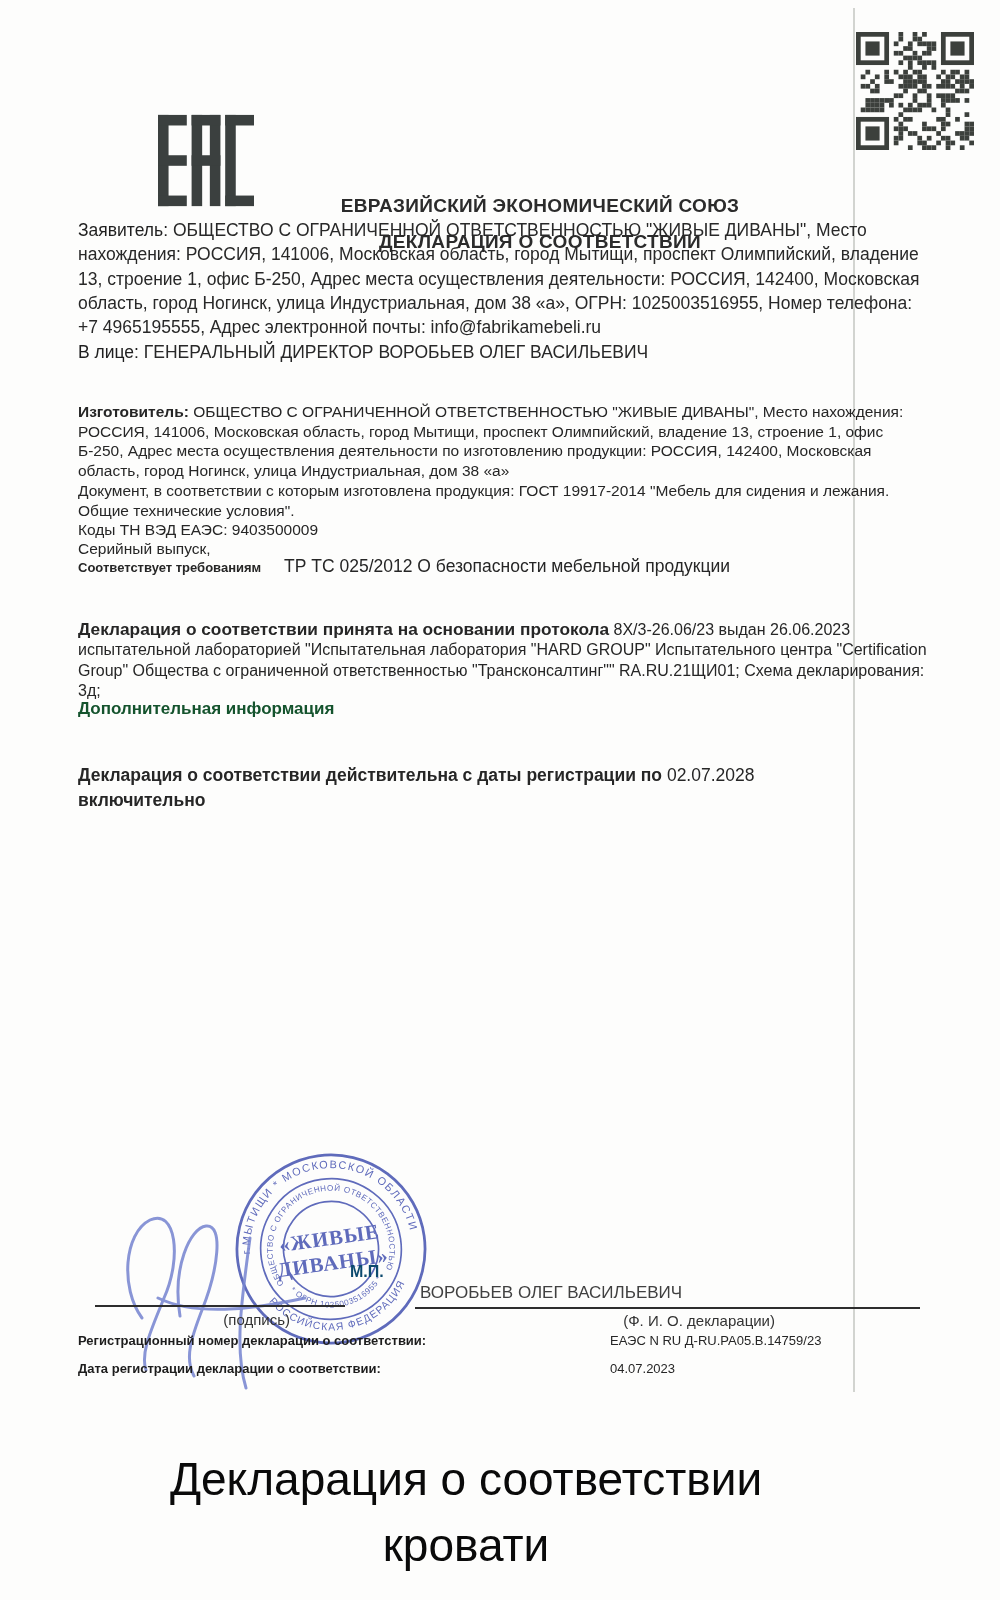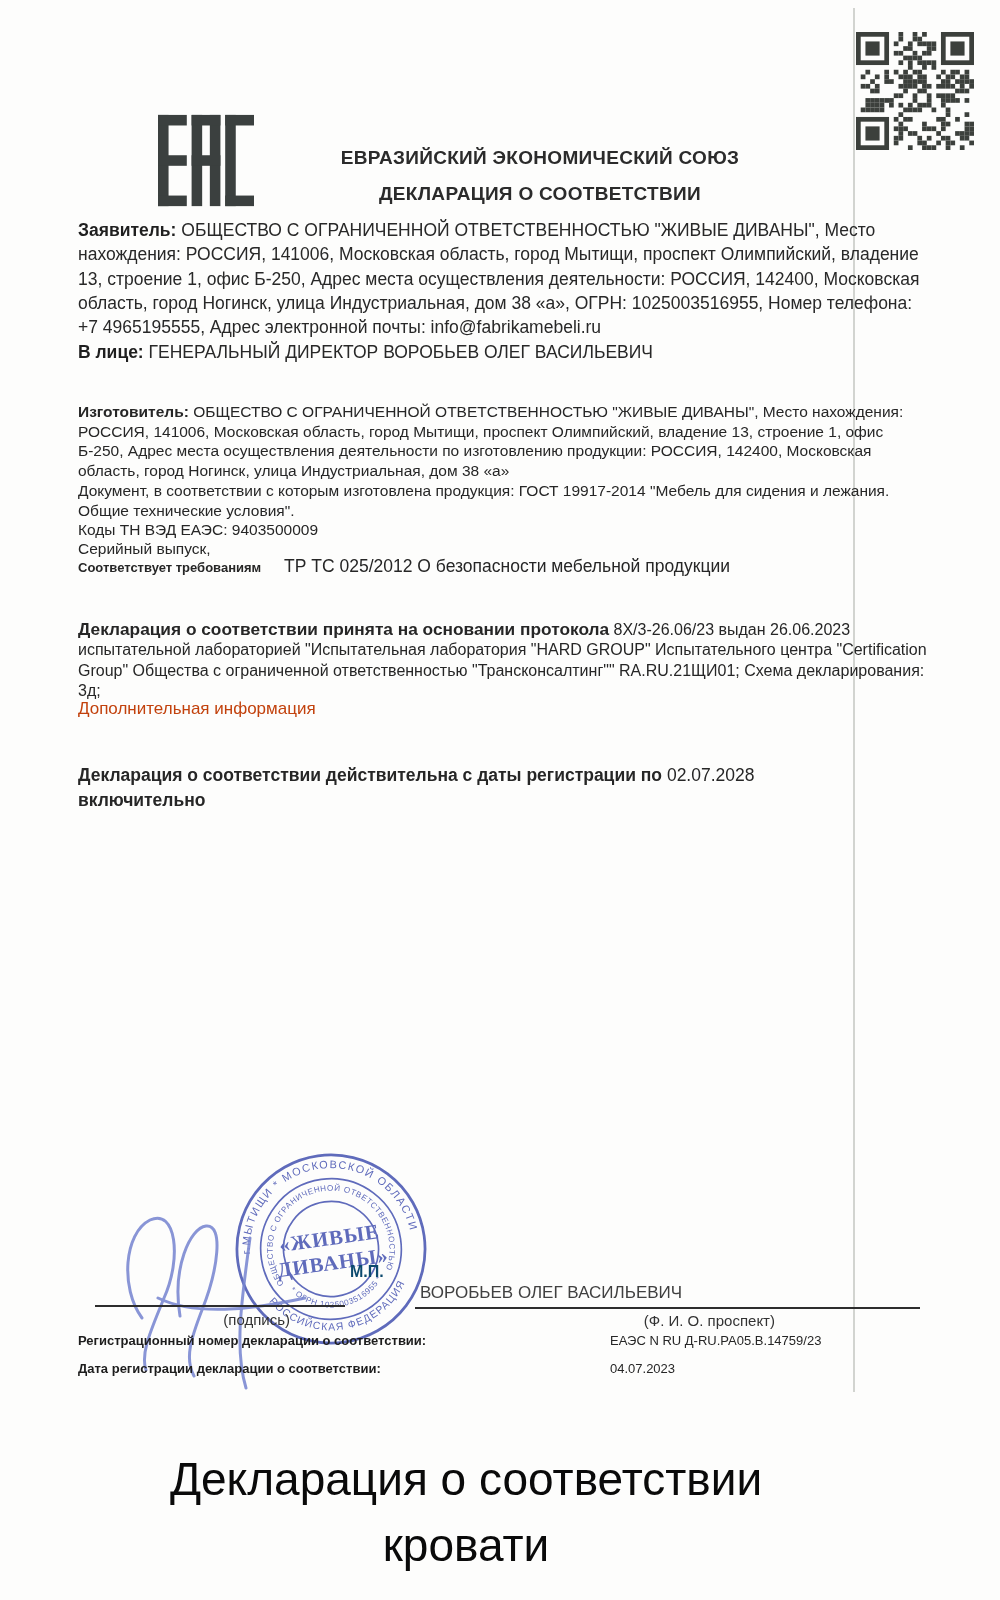--- a/index.html
+++ b/index.html
@@ -1,23 +1,23 @@
 <!DOCTYPE html>
 <html><head>
 <meta charset="utf-8">
 <style>
   html,body{margin:0;padding:0;background:#ffffff;}
   .page{position:relative;width:1000px;height:1600px;background:#fdfdfc;overflow:hidden;
         font-family:"Liberation Sans","DejaVu Sans",sans-serif;color:#262626;}
   .abs{position:absolute;}
   .scan-line{position:absolute;width:2px;background:#bcbeb8;opacity:.65;}
-  .titles{text-align:center;font-weight:bold;font-size:19px;color:#2b2b2b;letter-spacing:.3px;}
+  .titles{text-align:center;font-weight:bold;font-size:19px;color:#2b2b2b;letter-spacing:.3px;margin-top:48px;}
   .titles .t2{margin-top:14px;}
   .para{font-size:17.5px;line-height:24.3px;color:#282828;}
-  .para b,.blabel{font-weight:bold;color:#1f1f1f;}
+  .para b,.blabel{font-weight:normal;color:#1f1f1f;}
   .small{font-size:15.5px;line-height:19.6px;}
   .basis{font-size:16px;line-height:20.3px;}
   .sig-line{position:absolute;height:2px;background:#2d2d2d;}
   .undercap{font-size:15px;color:#333;text-align:right;}
   .reg-row{position:absolute;left:78px;width:880px;font-size:13px;}
   .reg-row .lbl{font-weight:bold;color:#1d1d1d;}
   .reg-row .val{position:absolute;left:532px;top:0;font-weight:normal;color:#262626;}
   .caption{position:absolute;left:0;width:932px;text-align:center;
            font-size:46px;color:#0a0a0a;font-family:"Liberation Sans",sans-serif;}
   .stamp-wrap{transform:rotate(-8deg);}
@@ -276,21 +276,21 @@
   <div class="abs" style="left:78px;top:556px;width:870px;font-size:17.5px;">
     <b style="font-size:13px;">Соответствует требованиям</b>
     <span style="margin-left:18px;">ТР ТС 025/2012 О безопасности мебельной продукции</span>
   </div>
 
   <div class="abs basis" style="left:78px;top:619px;width:856px;">
     <b style="font-size:17.3px;">Декларация о соответствии принята на основании протокола</b>
     <span>8Х/3-26.06/23 выдан 26.06.2023 испытательной лабораторией "Испытательная лаборатория "HARD GROUP" Испытательного центра "Certification Group" Общества с ограниченной ответственностью "Трансконсалтинг"" RA.RU.21ЩИ01; Схема декларирования: 3д;</span>
   </div>
 
-  <div class="abs" style="left:78px;top:699px;font-size:17px;font-weight:normal;color:#c2410c;">Дополнительная информация</div>
+  <div class="abs" style="left:78px;top:699px;font-size:17px;font-weight:bold;color:#14532d;">Дополнительная информация</div>
 
   <div class="abs" style="left:78px;top:763px;width:858px;font-size:17.5px;line-height:25px;">
     <div>
       <b>Декларация о соответствии действительна с даты регистрации по</b>
       <span>02.07.2028</span>
     </div>
     <div><b>включительно</b></div>
   </div>
 
   <div class="abs stamp-wrap" style="left:232px;top:1150px;width:198px;height:198px;">
@@ -332,21 +332,21 @@
     </g>
   </svg>
 
   <div class="abs mp" style="left:350px;top:1263px;">М.П.</div>
 
   <div class="sig-line" style="left:95px;top:1305px;width:250px;"></div>
   <div class="abs undercap" style="left:150px;top:1311px;width:140px;">(подпись)</div>
 
   <div class="abs" style="left:420px;top:1283px;font-size:17px;color:#404040;">ВОРОБЬЕВ ОЛЕГ ВАСИЛЬЕВИЧ</div>
   <div class="sig-line" style="left:415px;top:1307px;width:505px;"></div>
-  <div class="abs undercap" style="left:560px;top:1312px;width:215px;">(Ф. И. О. проспект)</div>
+  <div class="abs undercap" style="left:560px;top:1312px;width:215px;">(Ф. И. О. декларации)</div>
 
   <div class="reg-row" style="top:1333px;">
     <span class="lbl">Регистрационный номер декларации о соответствии:</span>
     <span class="val">ЕАЭС N RU Д-RU.РА05.В.14759/23</span>
   </div>
   <div class="reg-row" style="top:1361px;">
     <span class="lbl">Дата регистрации декларации о соответствии:</span>
     <span class="val">04.07.2023</span>
   </div>
 

